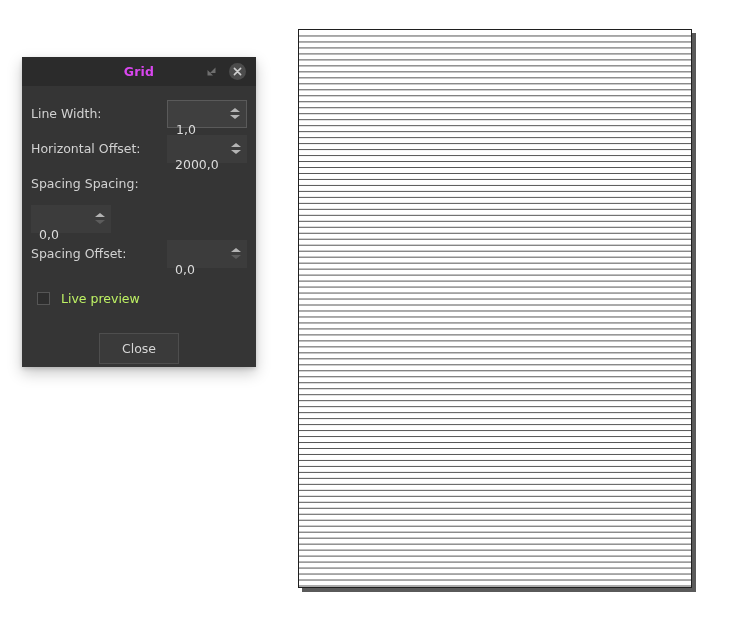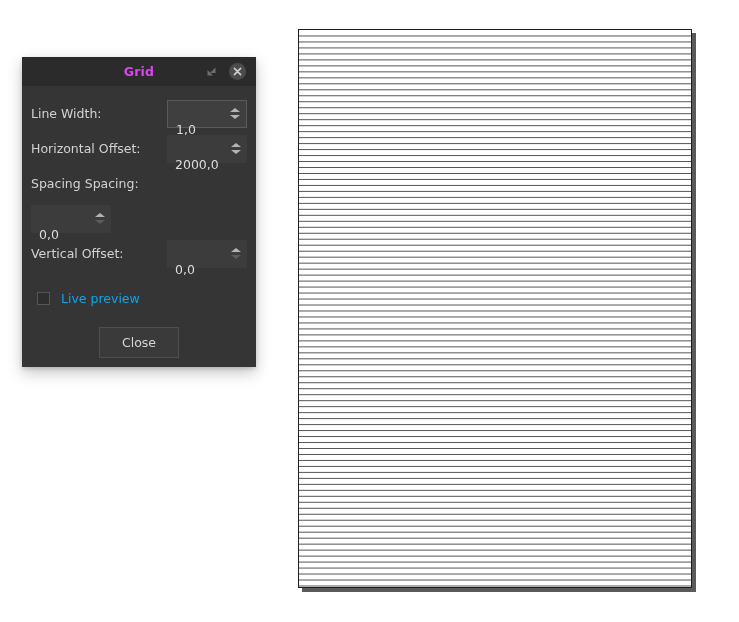--- a/index.html
+++ b/index.html
@@ -141,29 +141,29 @@
   .checkbox-box {
     width: 13px;
     height: 13px;
     background: #2e2e2e;
     border: 1px solid #565656;
     box-sizing: border-box;
     margin-right: 11px;
   }
   .checkbox-label {
     font-size: 12.5px;
-    color: #0ea5e9;
+    color: #bef264;
     user-select: none;
   }
 
   .button-row {
     display: flex;
     justify-content: center;
     gap: 12px;
-    margin-top: 21px;
+    margin-top: 27px;
   }
   .dlg-button {
     width: 80px;
     height: 31px;
     background: #3a3a3a;
     border: 1px solid #4e4e4e;
     box-sizing: border-box;
     color: #d6d6d6;
     font-size: 12.5px;
     font-family: inherit;
@@ -264,21 +264,21 @@
       <div class="spinbox">
         <span class="spin-value">0,0</span>
         <span class="spin-arrows">
           <span class="arrow up"></span>
           <span class="arrow down dim"></span>
         </span>
       </div>
     </div>
 
     <div class="field-row">
-      <span class="field-label">Vertical Offset:</span>
+      <span class="field-label">Spacing Offset:</span>
       <div class="spinbox">
         <span class="spin-value">0,0</span>
         <span class="spin-arrows">
           <span class="arrow up"></span>
           <span class="arrow down dim"></span>
         </span>
       </div>
     </div>
 
     <div class="checkbox-row">

